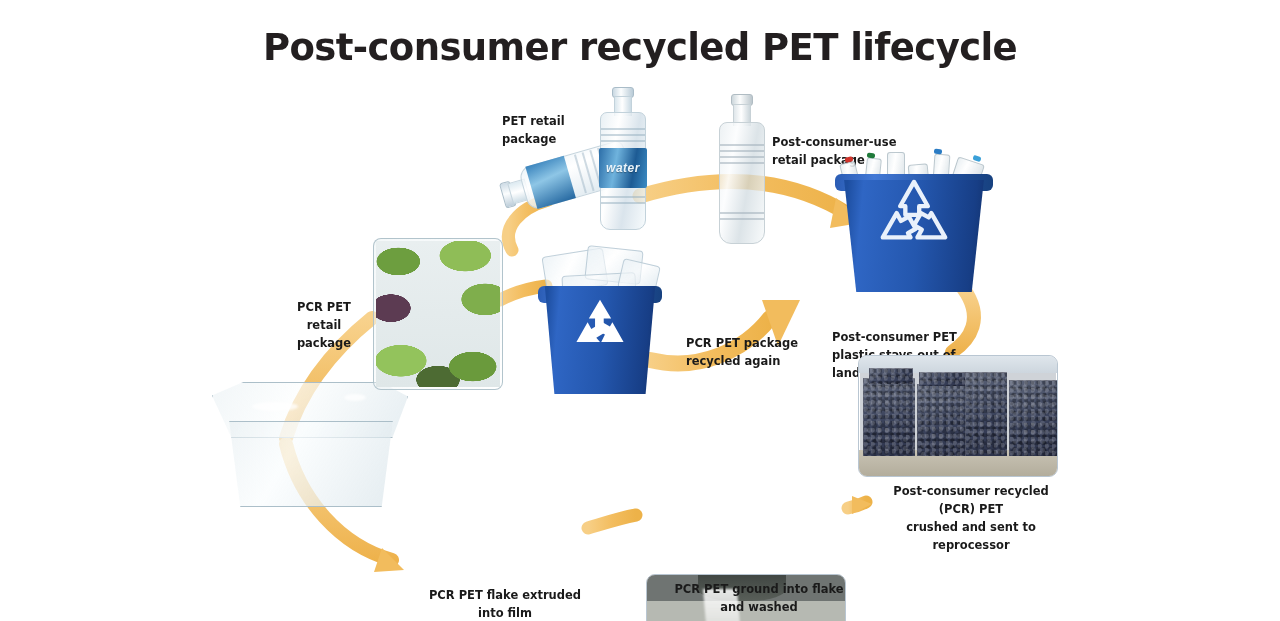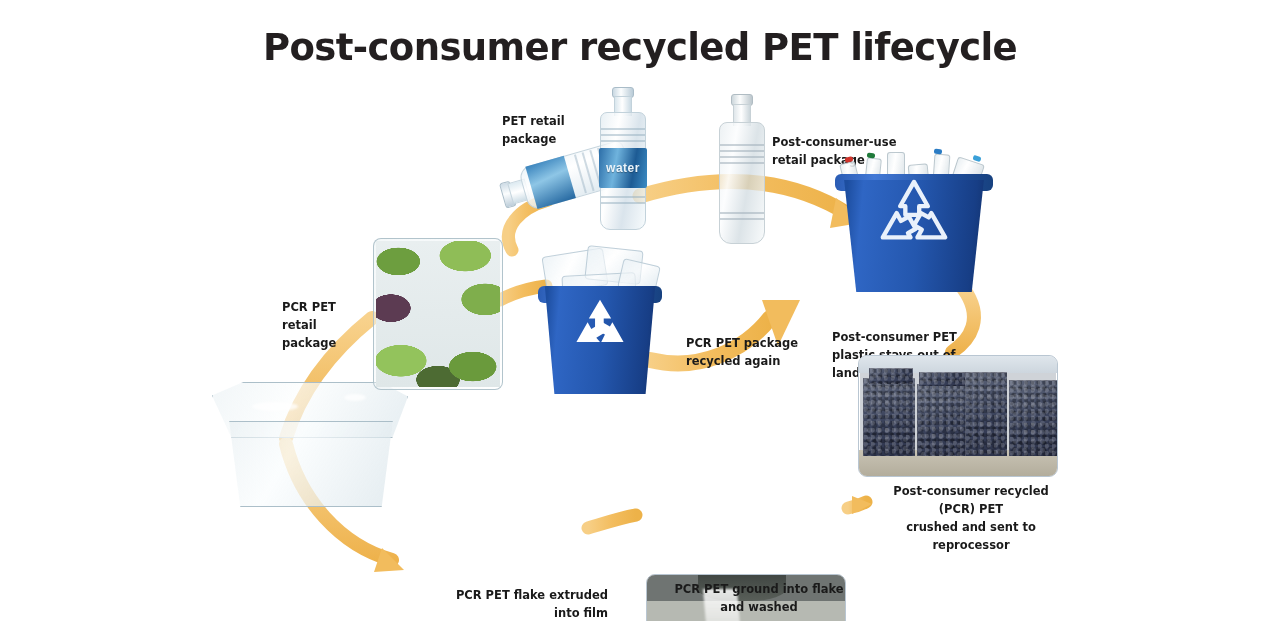--- a/index.html
+++ b/index.html
@@ -30,21 +30,21 @@
   
   .cap {
     position: absolute;
     font-family: "DejaVu Sans", sans-serif;
     font-weight: bold;
     font-size: 11.5px;
     line-height: 18px;
     color: #1a1a1a;
     white-space: pre-line;
   }
-  .cap.right  { text-align: left; }
+  .cap.right  { text-align: center; }
   .cap.center { text-align: center; padding-left: 26px; }
   .cap.left   { text-align: left; }
 
   
   #arrows { position: absolute; inset: 0; }
 
   
   .photo {
     position: absolute;
     border-radius: 9px;
@@ -123,21 +123,21 @@
     background: linear-gradient(90deg, #c9d8e2, #fbfdfe 40%, #b9cbd7);
     border: 1px solid #a9bcc8;
   }
   .bot-label {
     position: absolute; left: 3px; width: 40px; height: 34px;
     background: linear-gradient(100deg, #2c6ea8, #6fb3dd 35%, #1d5b94 70%, #3c8cc4);
     border-radius: 2px;
   }
   .bot-label .lt {
     position: absolute; inset: 0;
-    color: #eaf4fb; font-size: 12px; font-weight: bold;
+    color: #eaf4fb; font-size: 12px; font-style: italic; font-weight: bold;
     display: flex; align-items: center; justify-content: center;
     letter-spacing: 0.5px; text-shadow: 0 1px 1px rgba(0,0,0,.3);
   }
 
   .bottle-side {
     position: absolute;
     width: 132px; height: 56px;
     transform: rotate(-16deg);
   }
   .bs-body {
@@ -472,21 +472,21 @@
 
   <div class="photo framed wash" style="left:646px; top:452px; width:200px; height:122px;">
     <div class="wa-bg"></div>
     <div class="wa-hopper"></div>
 
     <div class="wa-fall"></div>
   </div>
 
   <div class="cap center" style="left:636px; top:580px; width:220px;">PCR PET ground into flake and washed</div>
 
-  <div class="cap center" style="left:408px; top:586px; width:200px;text-align:right;">PCR PET flake extruded into film</div>
+  <div class="cap center" style="left:392px; top:586px; width:200px;">PCR PET flake extruded into film</div>
 
   <div class="clamshell" style="left:212px; top:382px;">
     <div class="cs-lid"></div>
     <div class="cs-base"></div>
     <div class="cs-hi" style="left:40px; top:20px; width:46px; height:9px;"></div>
     <div class="cs-hi" style="left:132px; top:12px; width:22px; height:7px;"></div>
   </div>
 
 
   <div class="salad" style="left:373px; top:238px;">

